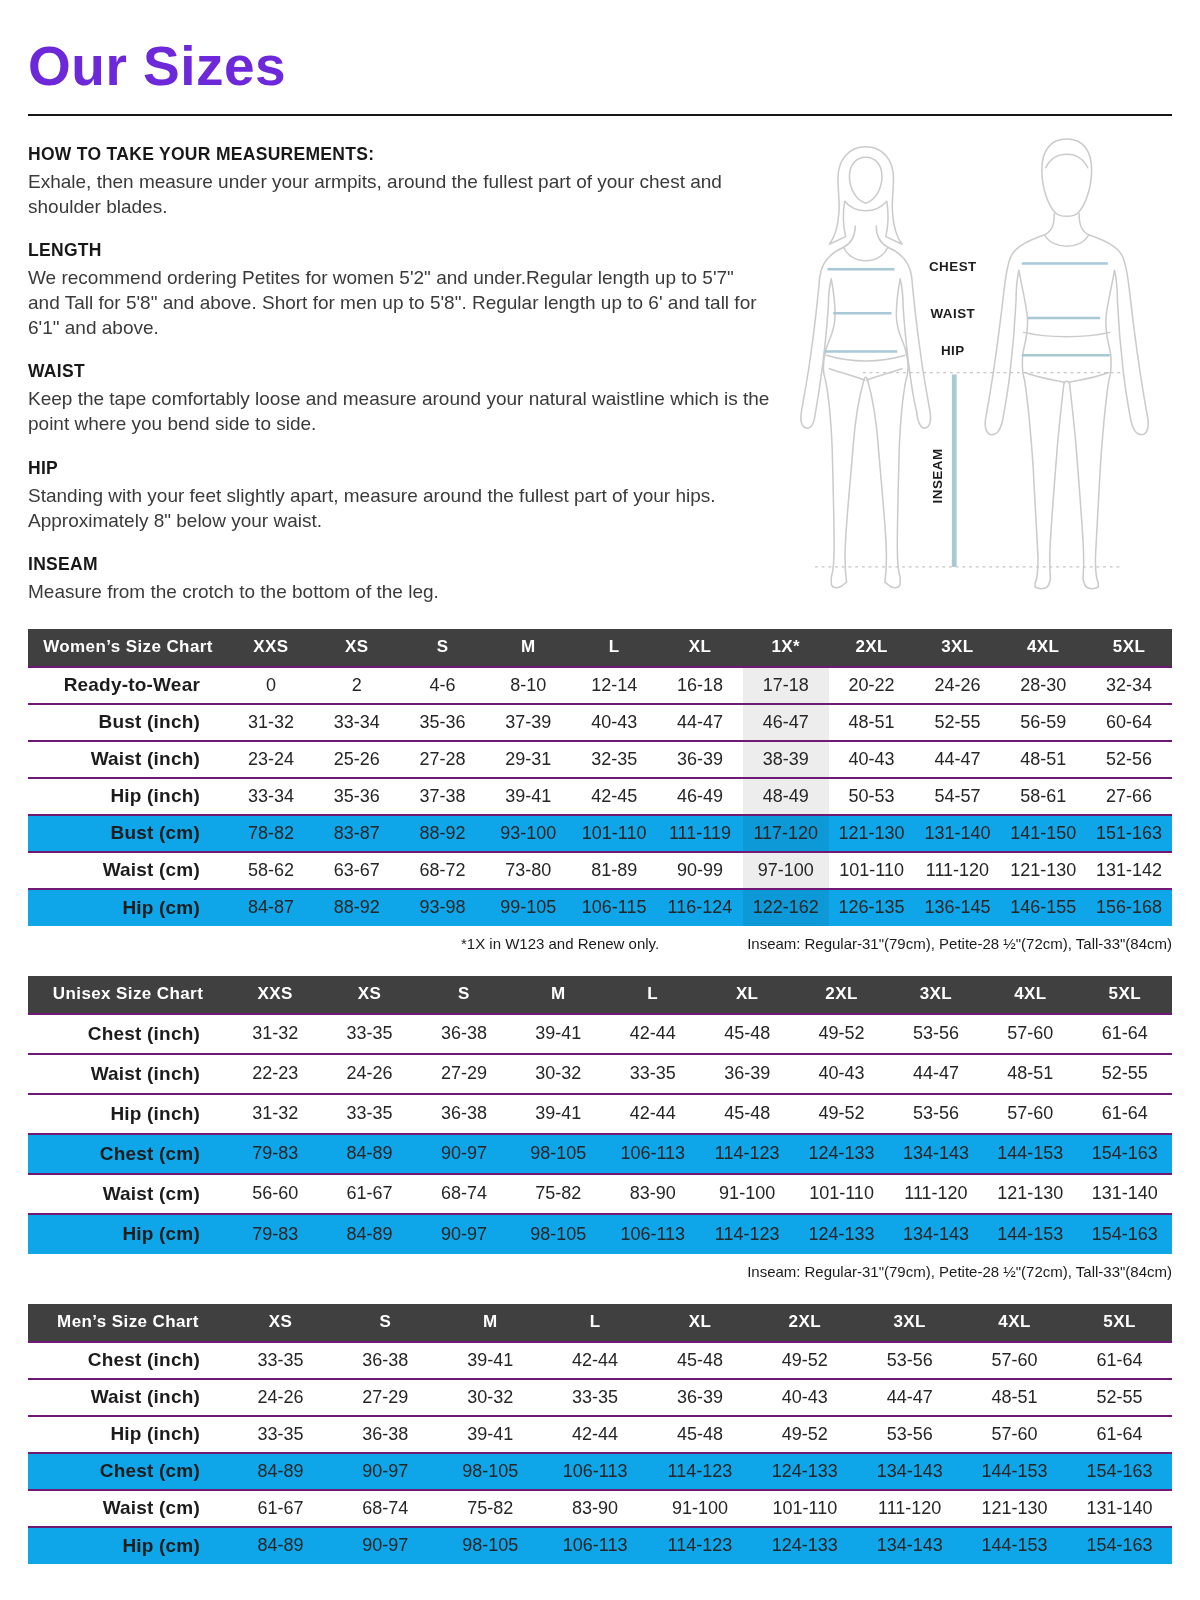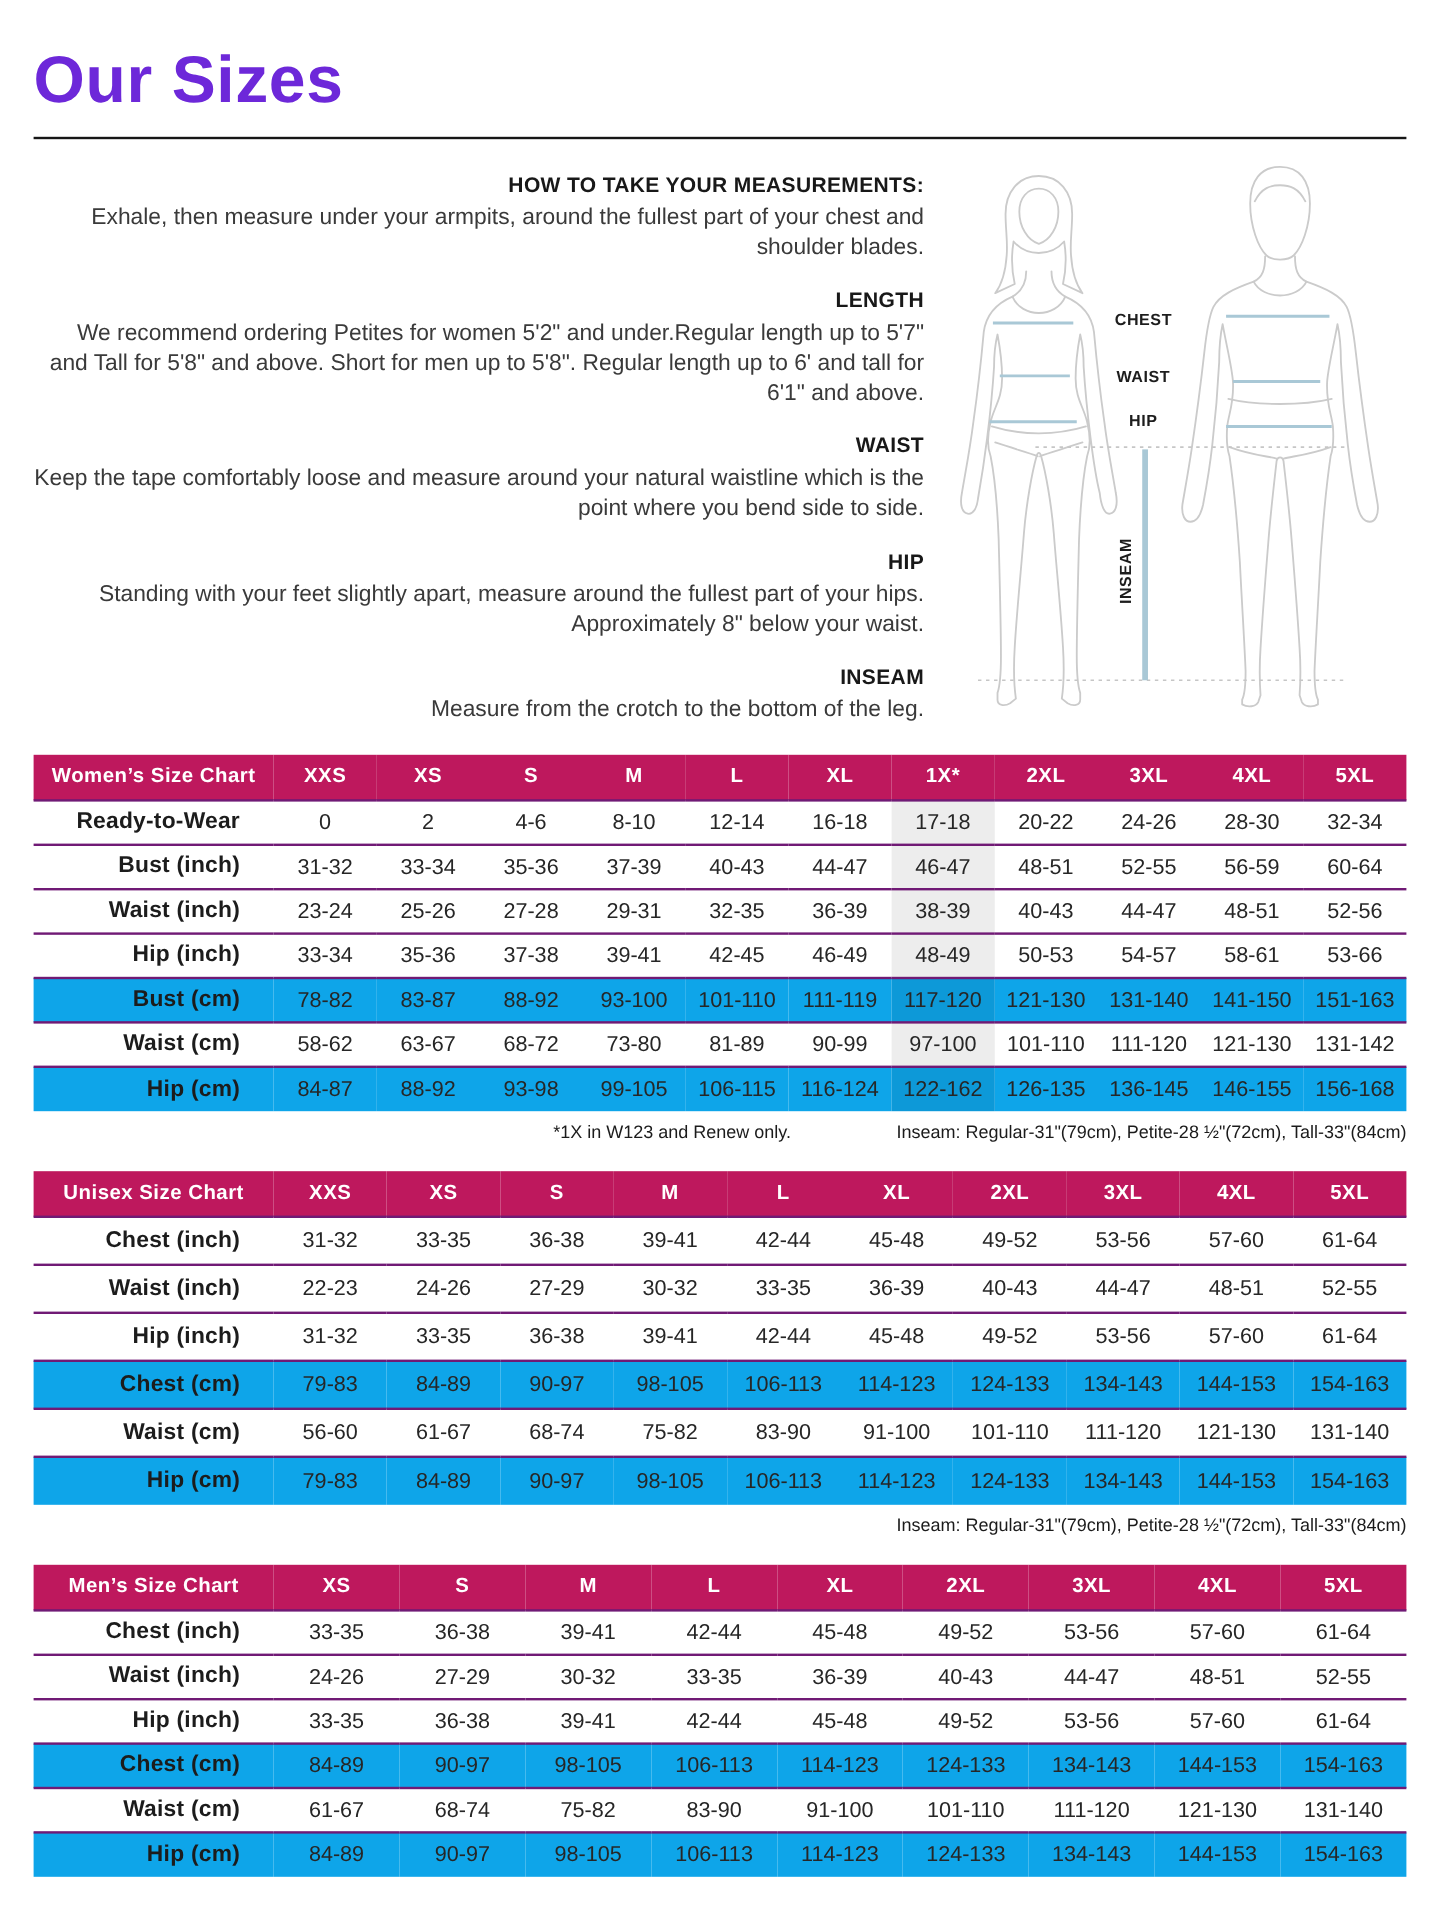--- a/index.html
+++ b/index.html
@@ -4,32 +4,32 @@
 <style>
   html,body{margin:0;padding:0;}
   body{
     width:1200px;height:1600px;box-sizing:border-box;
     padding:26px 28px 0;background:#ffffff;overflow:hidden;
     font-family:"Liberation Sans",sans-serif;color:#1d1d1d;
   }
   h1{font-size:55px;font-weight:bold;letter-spacing:.5px;margin:8px 0 0;color:#6d28d9;}
   .rule{border-top:2px solid #161616;margin-top:16px;}
   .top{display:flex;margin-top:2px;}
-  .instructions{width:742px;text-align:right;}
+  .instructions{width:742px;}
   .instructions h2{font-size:17.5px;font-weight:bold;letter-spacing:.3px;margin:26px 0 0;color:#181818;}
   .instructions h3{font-size:17.5px;font-weight:bold;letter-spacing:.3px;margin:21px 0 0;color:#181818;}
   .instructions p{font-size:19px;line-height:1.3;margin:5px 0 0;color:#3a3a3a;}
   .figure{width:402px;margin-left:auto;margin-top:10px;}
   .figure svg{display:block;}
 
   #tables{margin-top:24px;}
   .table-block{margin-bottom:24px;}
   .size-table{width:100%;border-collapse:collapse;table-layout:fixed;}
   .size-table thead th{
-    background:#be185d;color:#ffffff;height:37px;
+    background:#404040;color:#ffffff;height:37px;
     font-size:17px;font-weight:600;letter-spacing:.4px;text-align:center;padding:0;
   }
   .size-table thead th.table-title{font-size:17px;font-weight:600;}
   .size-table tbody tr{border-top:2px solid #701a75;}
   .t-women tbody tr{height:37px;}
   .t-unisex tbody tr{height:40px;}
   .t-men tbody tr{height:37px;}
   .size-table tbody tr.shaded{background:#0ea5e9;}
   .size-table th.row-label{
     text-align:right;padding:0 28px 0 0;font-size:19px;font-weight:bold;color:#1c1c1c;letter-spacing:.2px;
@@ -200,21 +200,21 @@
               <td class="cell">33-34</td>
               <td class="cell">35-36</td>
               <td class="cell">37-38</td>
               <td class="cell">39-41</td>
               <td class="cell">42-45</td>
               <td class="cell">46-49</td>
               <td class="cell hl">48-49</td>
               <td class="cell">50-53</td>
               <td class="cell">54-57</td>
               <td class="cell">58-61</td>
-              <td class="cell">53-66</td>
+              <td class="cell">27-66</td>
             </tr>
             <tr class="shaded">
               <th class="row-label">Bust (cm)</th>
               <td class="cell">78-82</td>
               <td class="cell">83-87</td>
               <td class="cell">88-92</td>
               <td class="cell">93-100</td>
               <td class="cell">101-110</td>
               <td class="cell">111-119</td>
               <td class="cell hl">117-120</td>

